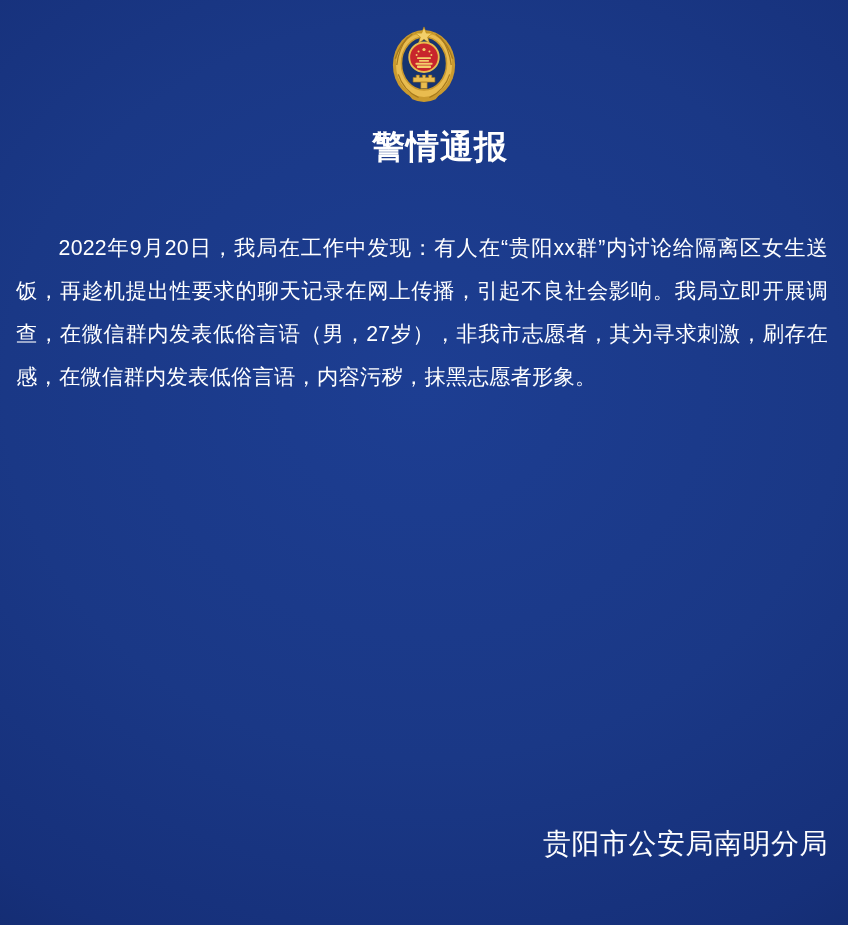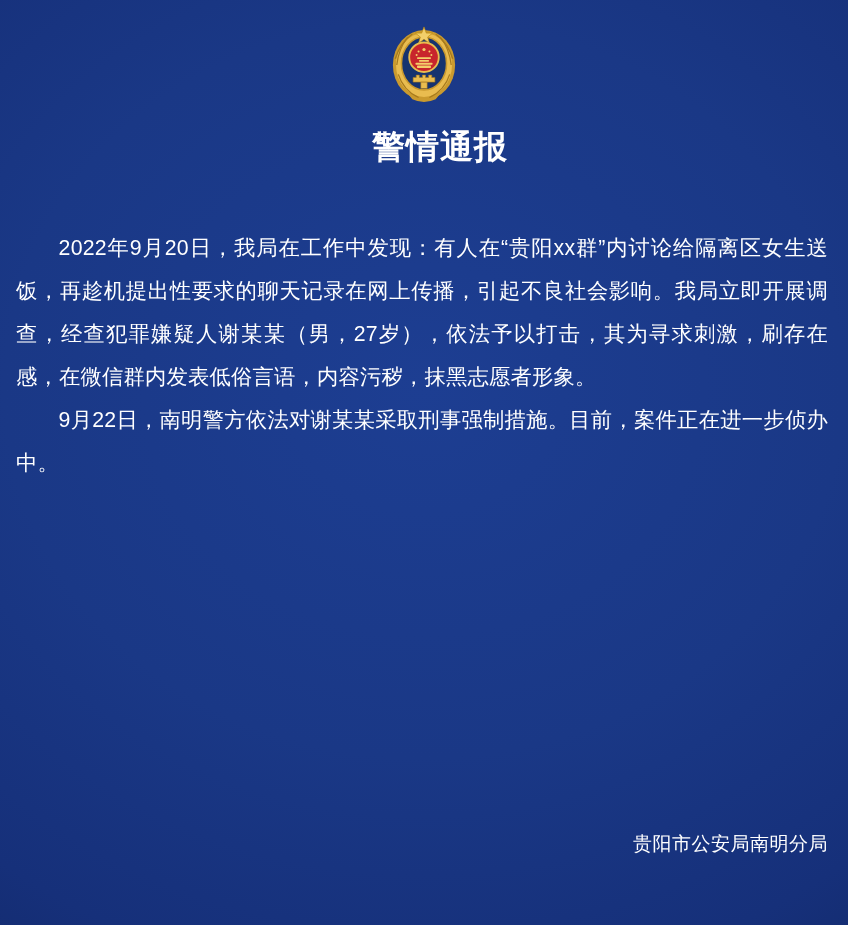--- a/index.html
+++ b/index.html
@@ -58,21 +58,21 @@
     text-justify: inter-character;
     text-indent: 2em;
     color: #ffffff;
     letter-spacing: 0.2px;
   }
   .signature {
     position: absolute;
     right: 20px;
     top: 822px;
     text-align: right;
-    font-size: 19px;
+    font-size: 28px;
     line-height: 43px;
     color: #ffffff;
     letter-spacing: 0.5px;
   }
 </style>
 </head>
 <body>
 
 <div class="poster">
 
@@ -117,21 +117,20 @@
         <rect x="41" y="72" width="8" height="8" fill="#e9bc4f" stroke="#a77a1d" stroke-width="0.8"></rect>
       </g>
 
       <path d="M25 88 Q45 98 65 88 L60 94 Q45 101 30 94 Z" fill="#ca9a2e"></path>
     </svg>
   </div>
 
   <h1 class="title">警情通报</h1>
 
   <div class="content">
-    <p>2022年9月20日，我局在工作中发现：有人在“贵阳xx群”内讨论给隔离区女生送饭，再趁机提出性要求的聊天记录在网上传播，引起不良社会影响。我局立即开展调查，经查犯罪嫌疑人谢某某（男，27岁），依法予以打击，其为寻求刺激，刷存在感，在微信群内发表低俗言语，内容污秽，抹黑志愿者形象。</p>
-    <p>9月22日，南明警方依法对谢某某采取刑事强制措施。目前，案件正在进一步侦办中。</p>
+    <p>2022年9月20日，我局在工作中发现：有人在“贵阳xx群”内讨论给隔离区女生送饭，再趁机提出性要求的聊天记录在网上传播，引起不良社会影响。我局立即开展调查，在微信群内发表低俗言语（男，27岁），非我市志愿者，其为寻求刺激，刷存在感，在微信群内发表低俗言语，内容污秽，抹黑志愿者形象。</p>
   </div>
 
   <div class="signature">
     <div>贵阳市公安局南明分局</div>
   </div>
 
 </div>
 
 </body></html>

